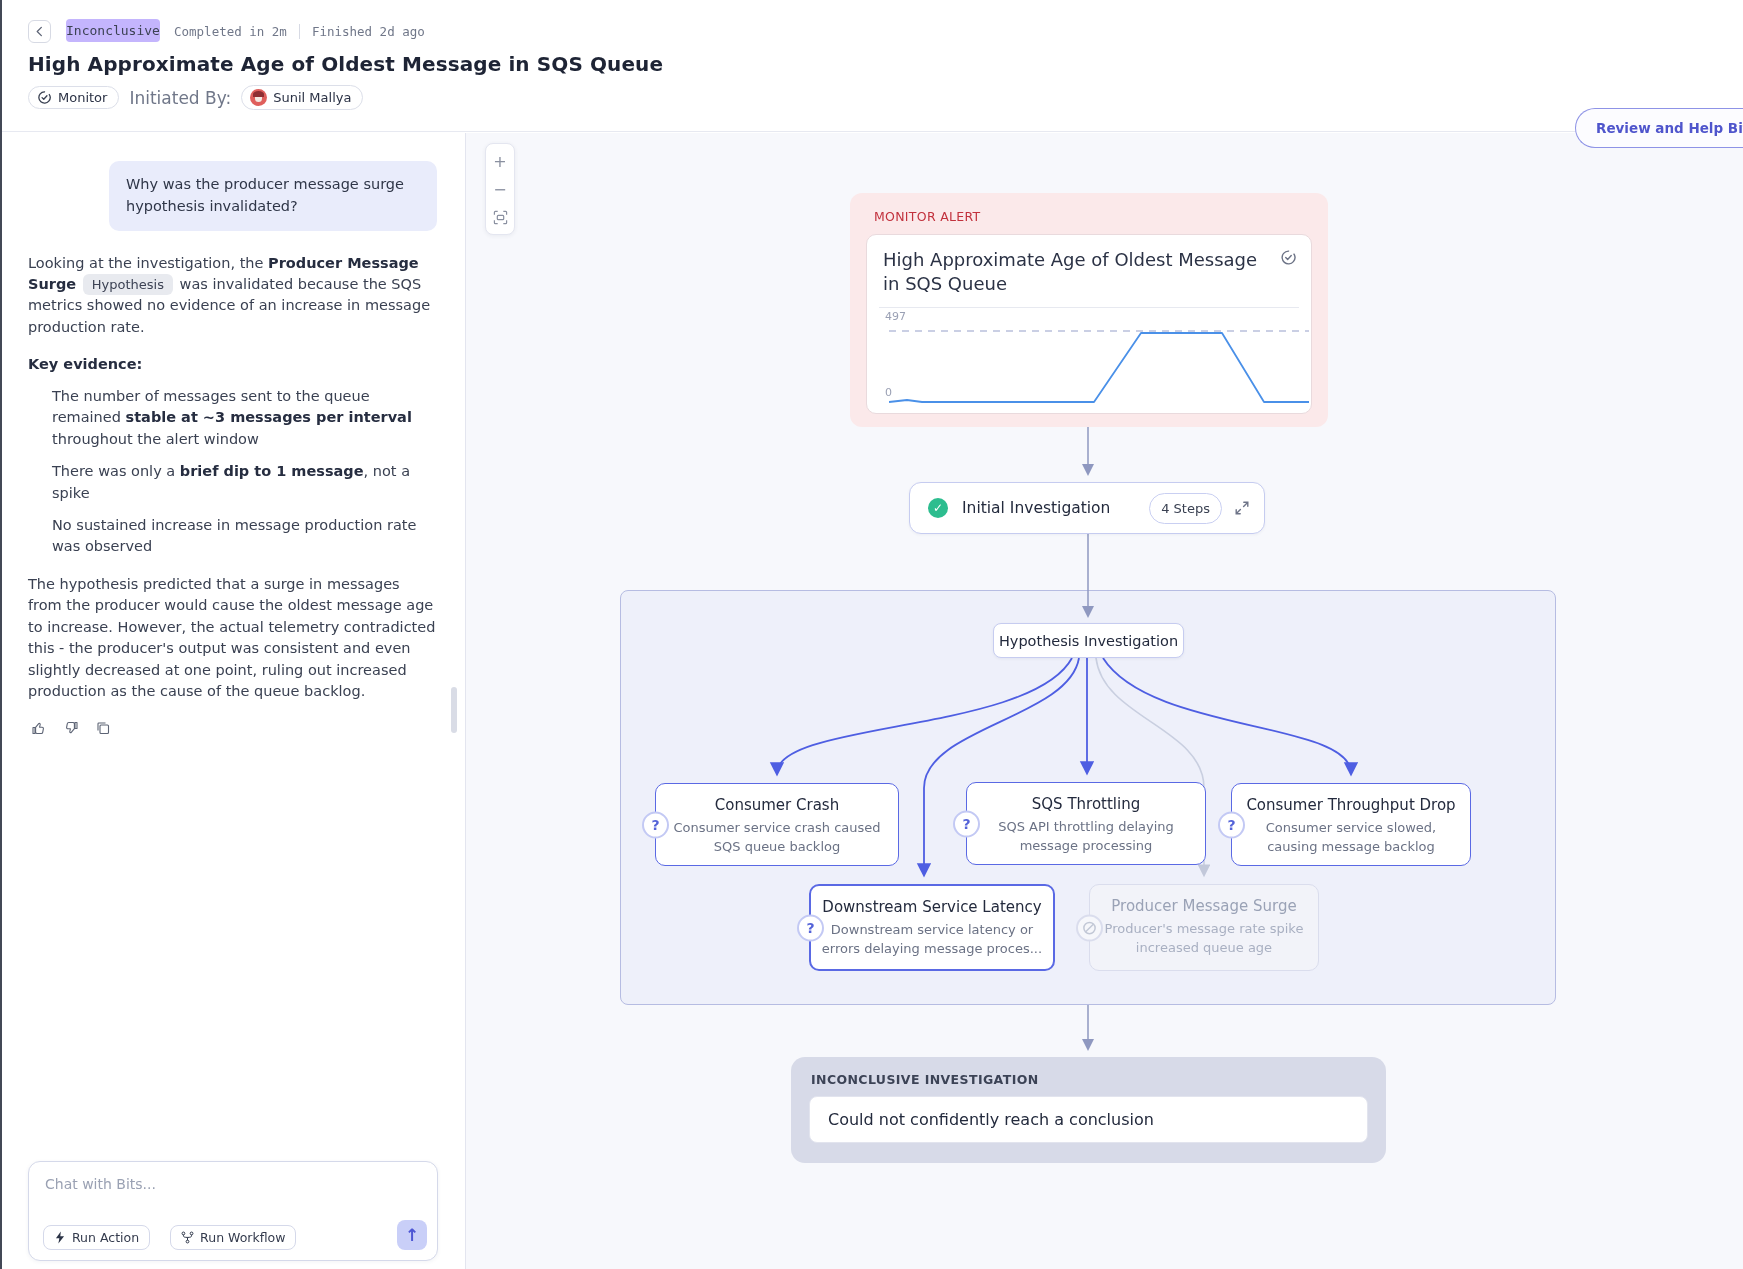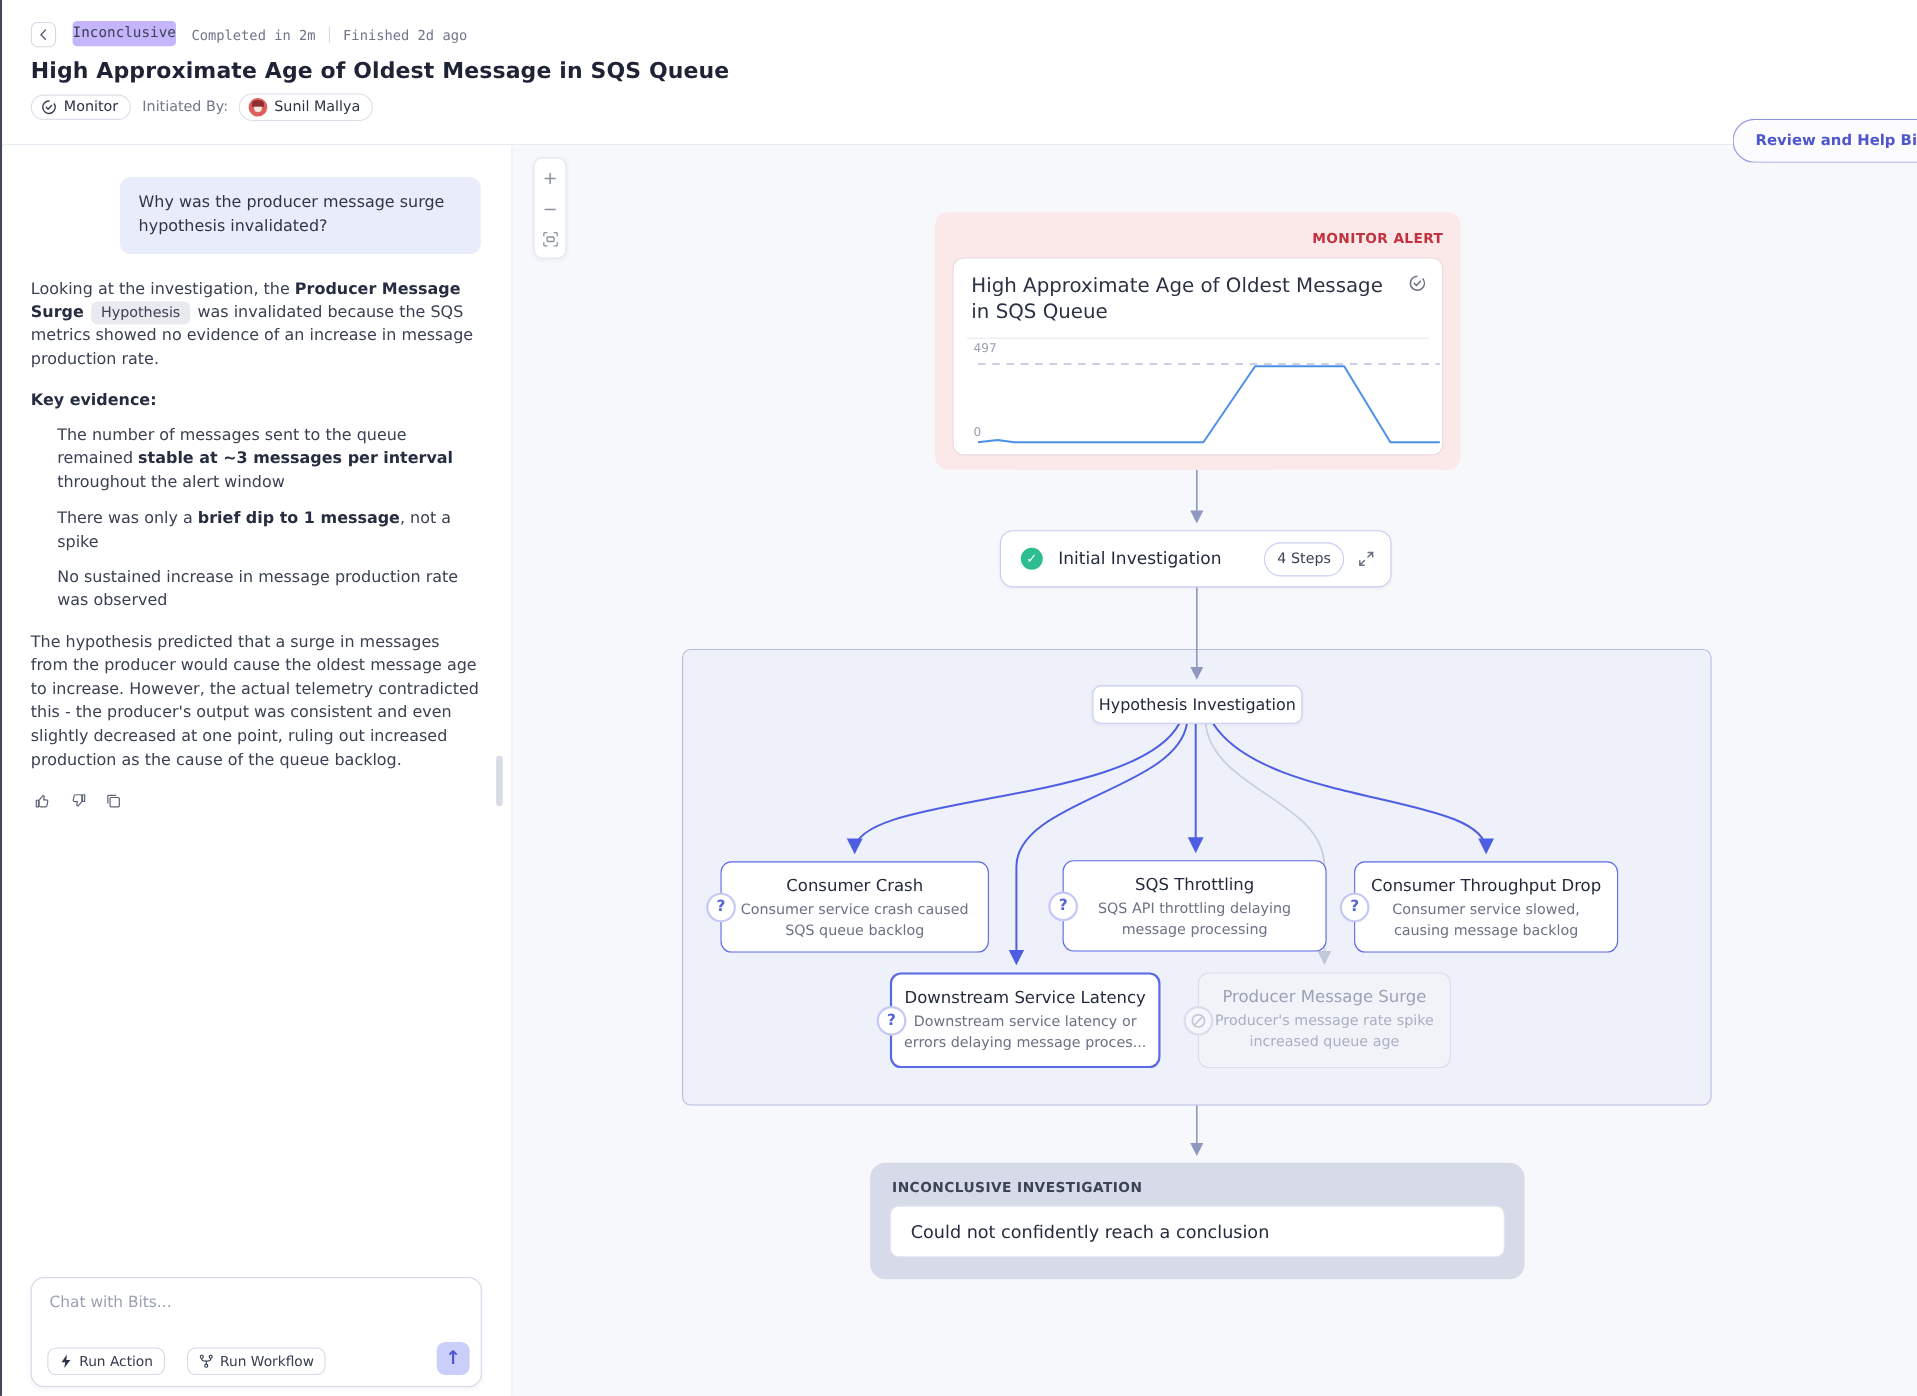--- a/index.html
+++ b/index.html
@@ -11,21 +11,21 @@
 
   
   #header { position:absolute; left:0; top:0; width:1743px; height:132px; background:#fff; border-bottom:1px solid #e7e9f1; z-index:3; }
   .back-btn { position:absolute; left:26px; top:20px; width:23px; height:23px; border:1px solid #d7dae4; border-radius:6px; background:#fff; color:#5c6375; font-size:13px; display:flex; align-items:center; justify-content:center; cursor:pointer; }
   .status-badge { position:absolute; left:64px; top:19px; background:#c4b5fd; color:#3c4254; font-size:13px; padding:4px 0; border-radius:4px; }
   .meta-row { position:absolute; left:172px; top:24px; display:flex; align-items:center; gap:12px; font-size:12.5px; color:#707789; }
   .meta-divider { width:1px; height:15px; background:#d7dae4; }
   .page-title { position:absolute; left:26px; top:52px; font-size:20px; font-weight:700; color:#1e2435; letter-spacing:.1px; }
   .pill-row { position:absolute; left:26px; top:85px; display:flex; align-items:center; gap:10px; }
   .pill { display:flex; align-items:center; gap:6px; border:1px solid #dcdfe9; border-radius:999px; padding:3px 11px 3px 8px; font-size:13px; color:#2b3245; background:#fff; }
-  .initiated-label { font-size:13px; color:#707789; }
+  .initiated-label { font-size:17px; color:#707789; }
   .avatar { width:17px; height:17px; border-radius:50%; background:#df5f5c; position:relative; overflow:hidden; }
   .avatar::before { content:""; position:absolute; left:3px; top:2px; width:11px; height:6px; border-radius:50% 50% 0 0; background:#8e2f33; }
   .avatar::after { content:""; position:absolute; left:5px; top:8px; width:7px; height:5px; border-radius:0 0 6px 6px; background:#f3e9e2; }
 
   
   #chat-panel { position:absolute; left:0; top:133px; width:464px; height:1136px; background:#fff; border-right:1px solid #e3e5ef; }
   .bubble { margin:28px 28px 0 auto; width:328px; background:#e9ecfb; border-radius:10px; padding:13px 17px; font-size:14.5px; line-height:1.5; color:#2f3648; }
   .answer { padding:22px 28px 0 26px; font-size:14.5px; line-height:1.48; color:#3a4152; }
   .answer b { color:#262d40; }
   .hyp-badge { display:inline-block; background:#e8eaef; color:#3c4254; border-radius:6px; padding:1px 9px; font-size:13px; margin:0 2px; }
@@ -44,21 +44,21 @@
 
   
   #canvas { position:absolute; left:464px; top:133px; width:1279px; height:1136px; background:#f7f8fc; overflow:hidden; }
   #edges { position:absolute; left:0; top:0; z-index:1; }
   .zoom-toolbar { position:absolute; left:19px; top:10px; width:30px; background:#fff; border:1px solid #e4e6f0; border-radius:8px; box-shadow:0 1px 4px rgba(40,50,90,.07); display:flex; flex-direction:column; align-items:center; padding:5px 0; gap:4px; z-index:4; }
   .zoom-btn { width:22px; height:24px; display:flex; align-items:center; justify-content:center; color:#8a90a0; font-size:16px; cursor:pointer; }
 
   .review-btn { position:absolute; left:1573px; top:108px; width:196px; height:40px; background:#fcfcff; border:1px solid #8e93e6; border-right:none; border-radius:20px 0 0 20px; display:flex; align-items:center; padding-left:20px; font-size:13.5px; font-weight:700; color:#4f55cc; z-index:5; cursor:pointer; white-space:nowrap; }
 
   .alert-card { position:absolute; left:384px; top:60px; width:478px; height:234px; background:#fbe9ea; border-radius:12px; padding:14px 16px; z-index:2; }
-  .alert-label { font-size:12.5px; font-weight:700; letter-spacing:.3px; color:#c2313d; margin:2px 0 10px 8px;text-align:right; }
+  .alert-label { font-size:12.5px; font-weight:400; letter-spacing:.3px; color:#c2313d; margin:2px 0 10px 8px; }
   .alert-inner { background:#fff; border:1px solid #e9dadd; border-radius:10px; height:180px; padding:13px 16px 8px; position:relative; }
   .alert-title { font-size:18px; line-height:1.35; color:#2b3245; width:380px; }
   .alert-monitor-icon { position:absolute; right:14px; top:14px; color:#6b7285; }
   .alert-divider { border-top:1px solid #e7e9f0; margin:10px -4px 4px; }
   .spark { position:relative; }
   .spark-tick { position:absolute; font-size:11px; color:#9aa0b4; }
 
   .node { position:absolute; background:#fff; border-radius:10px; z-index:2; }
   .initial-node { left:443px; top:349px; width:356px; height:52px; border:1.5px solid #c6ccf0; border-radius:12px; display:flex; align-items:center; padding:0 14px 0 18px; box-shadow:0 1px 3px rgba(40,50,90,.05); }
   .check-circle { width:20px; height:20px; border-radius:50%; background:#2dbd8f; color:#fff; font-size:12px; font-weight:700; display:flex; align-items:center; justify-content:center; margin-right:14px; }

